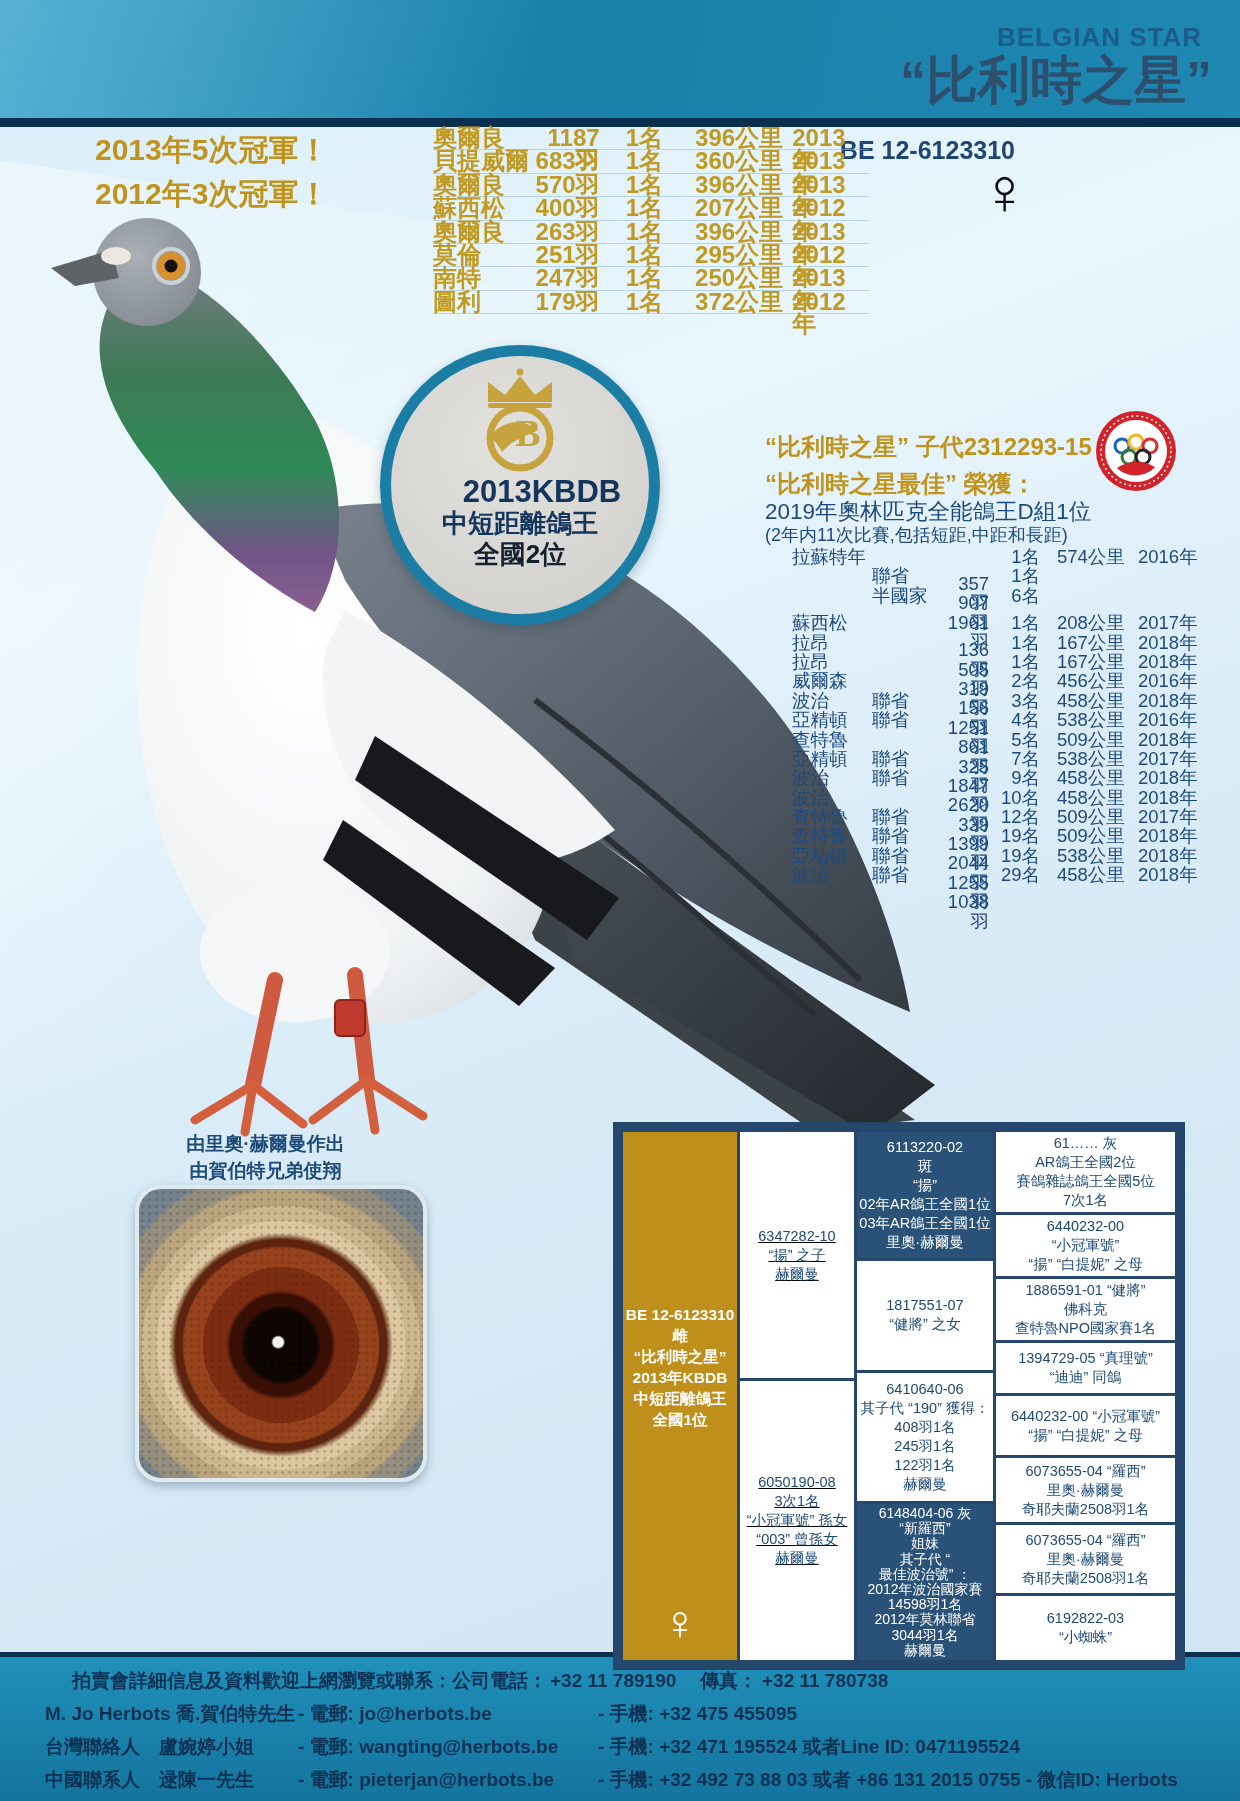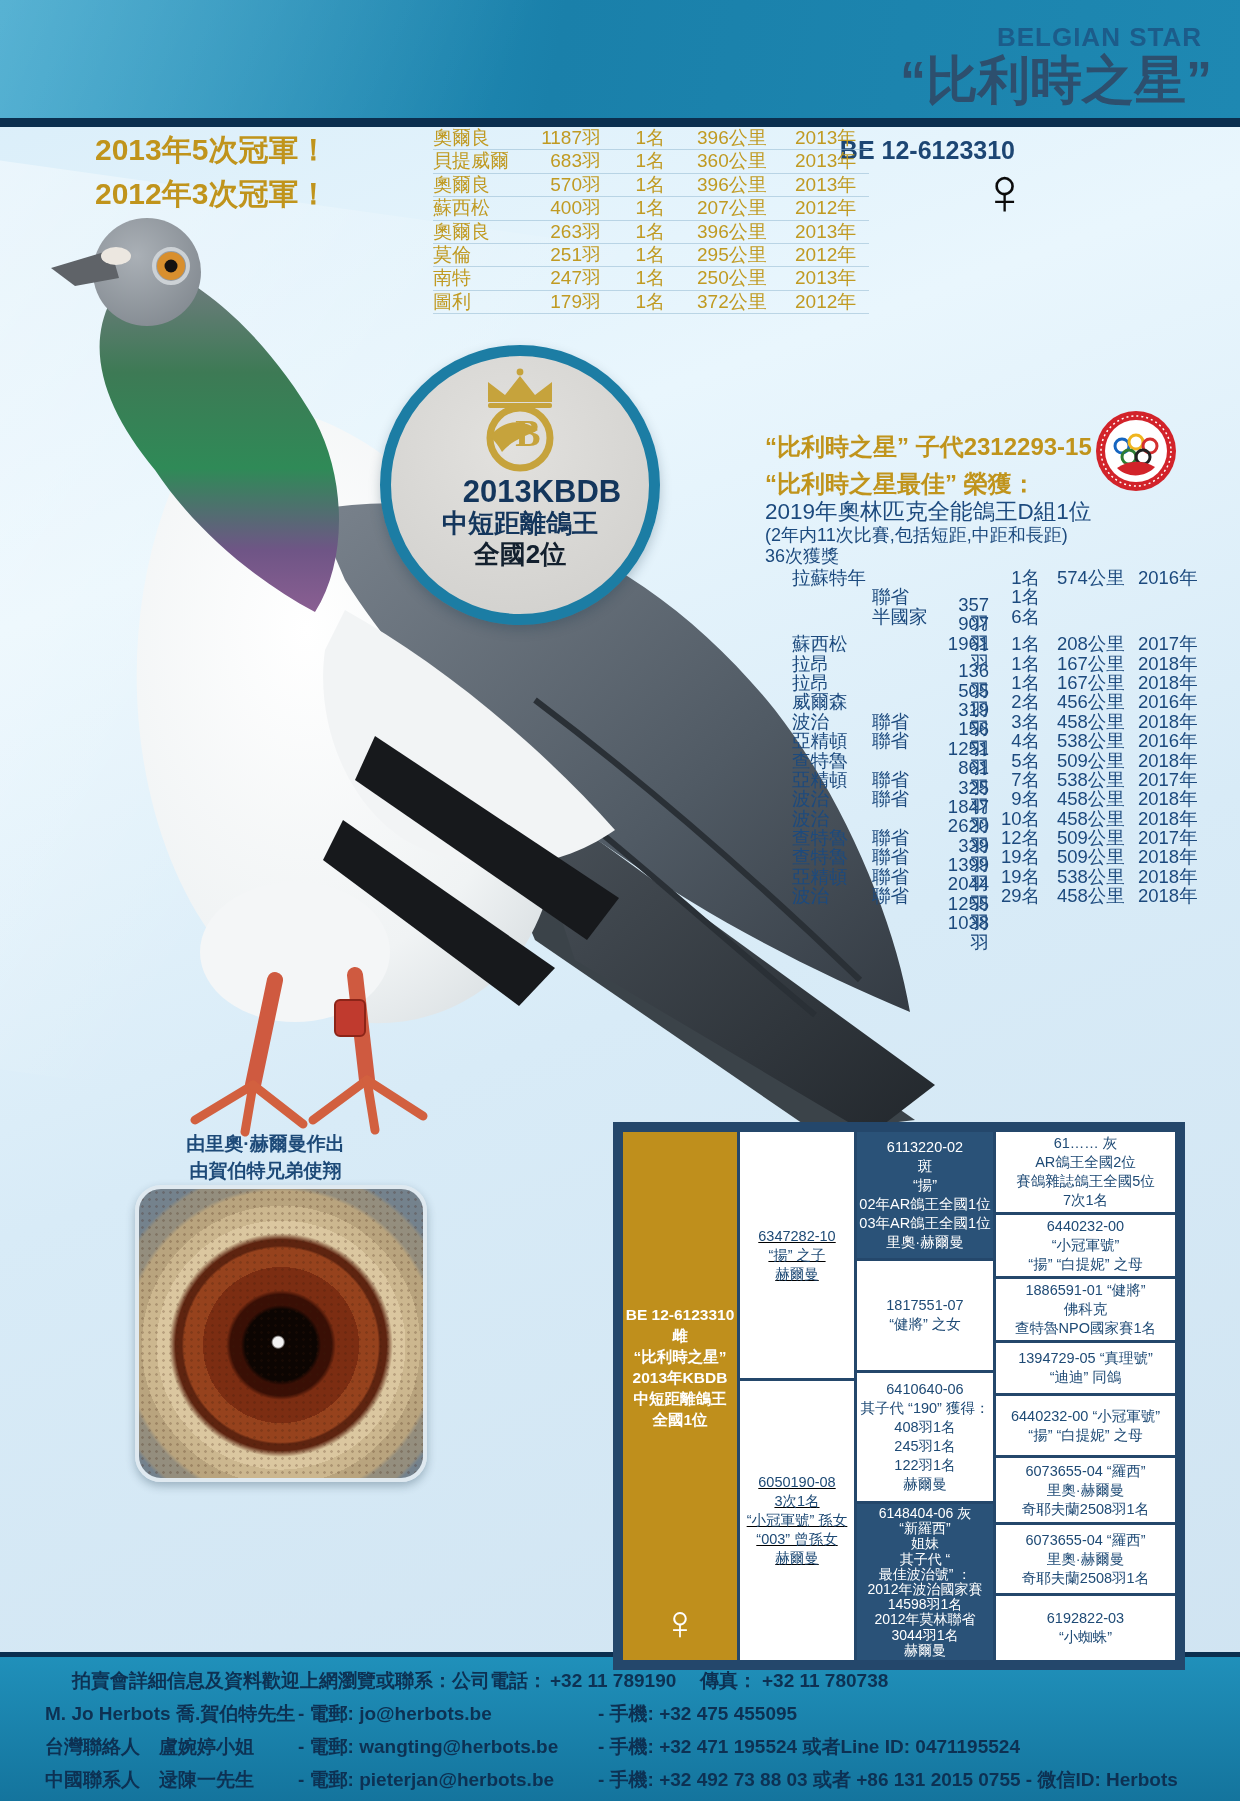--- a/index.html
+++ b/index.html
@@ -18,22 +18,22 @@
   .topband::after{content:"";position:absolute;left:0;right:0;bottom:-9px;height:9px;background:#0b2f4f;}
   .brand{position:absolute;top:22px;right:38px;font-size:26px;font-weight:bold;
         color:#1c5c8a;letter-spacing:1px;}
   .main-title{position:absolute;top:46px;right:28px;font-size:52px;font-weight:bold;color:#2d4f6e;}
   .ring-number{position:absolute;top:136px;right:225px;font-size:25px;font-weight:bold;color:#1d4673;}
   .sex-top{position:absolute;top:158px;left:980px;font-size:66px;line-height:66px;color:#0b0b0b;}
 
   
   .champions{position:absolute;left:95px;top:128px;font-size:30px;font-weight:bold;color:#c0941c;
         line-height:44px;white-space:pre-line;z-index:2;}
-  .top-table{position:absolute;left:433px;top:127px;width:436px;color:#c09a22;font-weight:normal;
-        font-size:19px;z-index:2;}
+  .top-table{position:absolute;left:433px;top:127px;width:436px;color:#c09a22;font-weight:bold;
+        font-size:24px;z-index:2;}
   .top-table .t-row{display:flex;height:22.4px;line-height:22.4px;
         border-bottom:1px solid rgba(150,185,210,0.55);}
   .t-race{width:102px;}
   .t-birds{width:66px;text-align:right;}
   .t-rank{width:64px;text-align:right;}
   .t-dist{width:128px;text-align:left;padding-left:32px;box-sizing:border-box;}
   .t-year{padding-left:2px;}
 
   
   .pigeon{position:absolute;left:15px;top:180px;width:940px;height:975px;z-index:1;}
@@ -292,21 +292,20 @@
       <circle cx="57" cy="38" r="7" stroke="#d32f2f"></circle>
       <circle cx="36" cy="49" r="7" stroke="#2e7d32"></circle>
       <circle cx="50" cy="49" r="7" stroke="#222222"></circle>
     </g>
     <path d="M 24 60 C 36 52 50 52 62 59 C 52 70 34 70 24 60 Z" fill="#d2232a"></path>
   </svg>
 
   <div class="offspring">
     <div class="off-title">2019年奧林匹克全能鴿王D組1位</div>
     <div class="off-note">(2年内11次比賽,包括短距,中距和長距)</div>
-    <div class="off-note2">36次獲獎</div>
     <div class="off-rows">
 
         <div class="off-row">
           <span class="o-race">拉蘇特年</span>
           <span class="o-level"></span>
           <span class="o-birds">357羽</span>
           <span class="o-rank">1名</span>
           <span class="o-dist">574公里</span>
           <span class="o-year">2016年</span>
         </div>

